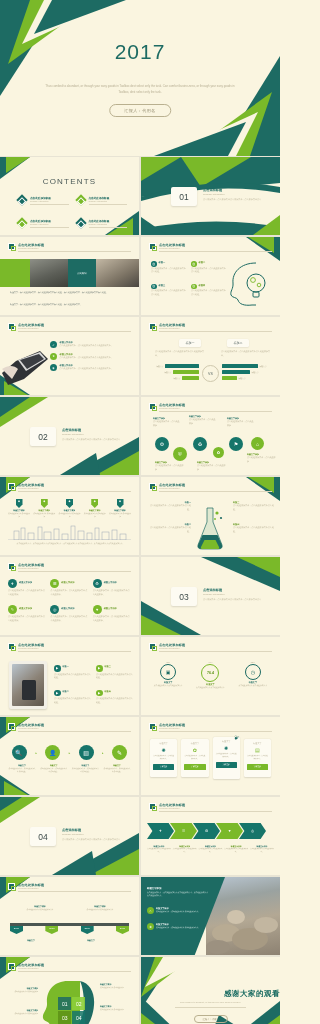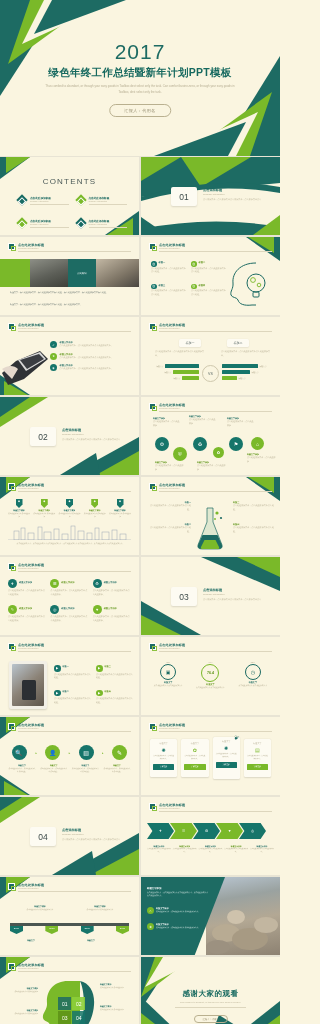--- a/index.html
+++ b/index.html
@@ -108,21 +108,21 @@
   .lbl{ font-size:2.5px; color:#1d6b63; font-weight:bold; }
   .lbl.g{ color:#5e9417; }
   .bar{ height:4px; border-radius:.5px; }
   .card{ background:#fdfbf2; border-radius:1.5px; box-shadow:0 .6px 1.5px rgba(0,0,0,.12); }
 
   .photo{ background:linear-gradient(160deg,#8d8f86,#5d5f58 55%,#3e4039); }
   .photo2{ background:linear-gradient(150deg,#c3b8a4,#7d7465 60%,#4a4640); }
   .photo3{ background:linear-gradient(140deg,#b9c4cd,#8b8276 50%,#5e564c); }
 
   
-  .ty-title{ position:absolute; left:0; right:0; top:32px; text-align:center;
+  .ty-title{ position:absolute; left:0; right:0; top:32px; text-align:right;
              font-size:7.5px; color:#16695f; font-weight:bold; letter-spacing:.5px; }
   .ty-sub{ position:absolute; left:28px; right:28px; top:44px; text-align:center;
            font-size:2.1px; color:#bdb59a; }
   .ty-rule{ position:absolute; left:34px; right:34px; top:50px; height:.4px; background:#ddd6bd; }
   .ty-btn{ position:absolute; left:50%; transform:translateX(-50%); top:58px;
            border:.6px solid #b9b08f; border-radius:5px; padding:1.5px 8px;
            font-size:2.3px; color:#8f8769; }
 </style>
 </head>
 <body>
@@ -134,21 +134,20 @@
       <polygon points="0,0 62,0 0,96" fill="#1d6b63"></polygon>
       <polygon points="30,0 96,0 8,64" fill="#7ab929"></polygon>
       <polygon points="44,0 118,0 22,44" fill="#faf5e0"></polygon>
       <polygon points="52,0 126,0 34,34" fill="#1d6b63"></polygon>
       <polygon points="280,156 218,156 280,56" fill="#1d6b63"></polygon>
       <polygon points="250,156 184,156 272,92" fill="#7ab929"></polygon>
       <polygon points="236,156 162,156 258,112" fill="#faf5e0"></polygon>
       <polygon points="228,156 154,156 246,122" fill="#1d6b63"></polygon>
     </svg>
     <div class="cover-year">2017</div>
-    <div class="cover-title">绿色年终工作总结暨新年计划PPT模板</div>
     <div class="cover-sub">Thus combed to abundant, or through your easy goods in Toolbox dest select only the task. Can comfort busine-ness, or through your easy goods in Toolbox, dest select only the task.</div>
     <div class="cover-btn">汇报人：代用名</div>
   </div>
 
   <div class="grid">
 
     <div class="thumb">
       <div class="c-tl-dark"></div>
         <div class="c-tl-lite"></div>
       <div class="c-br-dark"></div>

